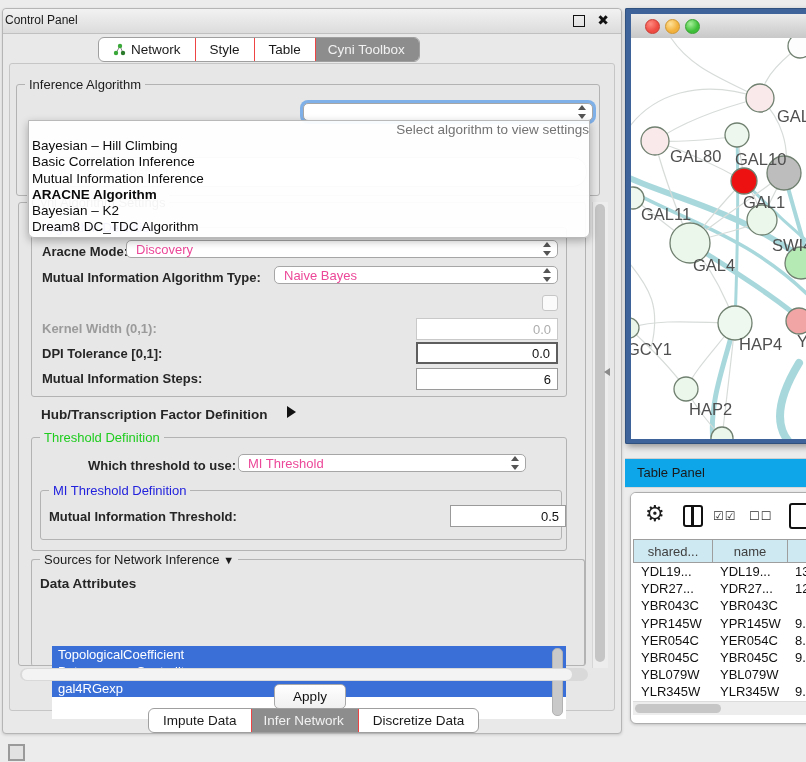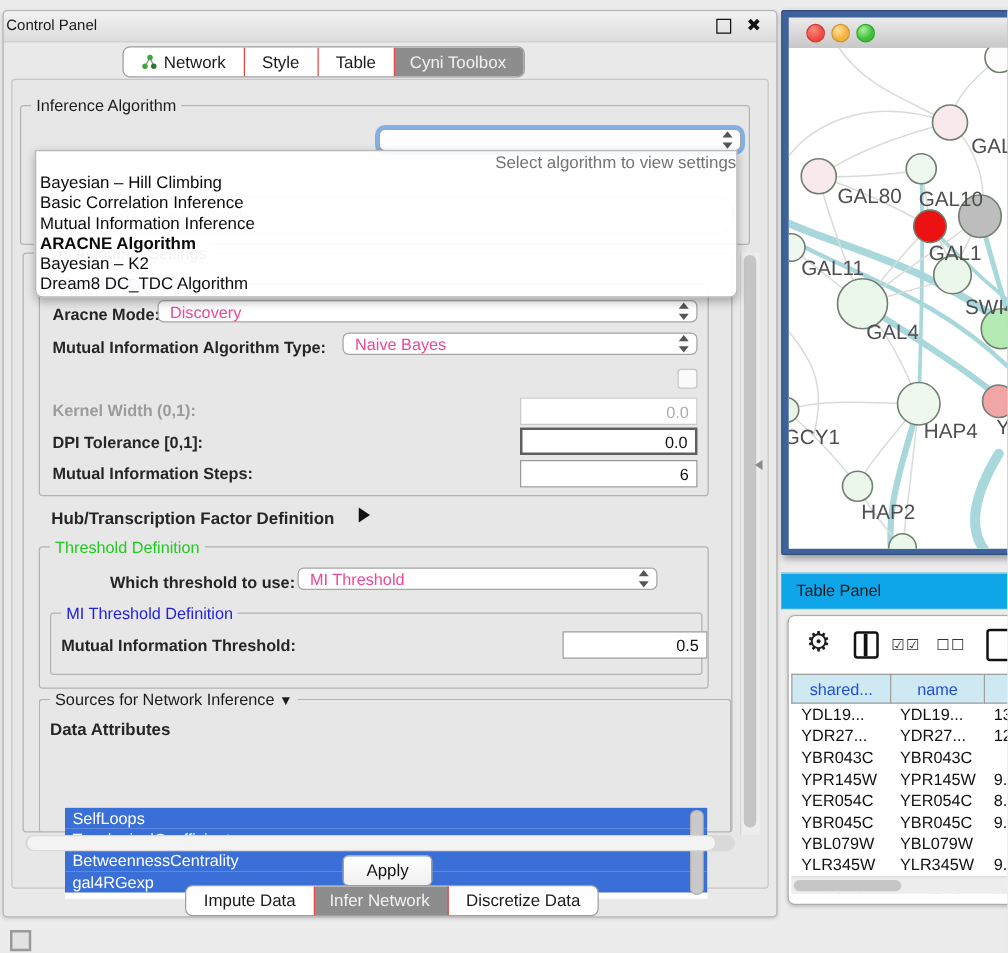--- a/index.html
+++ b/index.html
@@ -61,21 +61,21 @@
   .tp-label-bar{position:absolute;left:625px;top:458px;width:181px;height:28px;background:#0ea5e9;border-top:1px solid #cfcfcf;border-bottom:1px solid #d8d8d8;}
   .tp-label{position:absolute;left:12px;top:6px;font-size:13px;color:#1a1a1a;}
   .twin{position:absolute;left:630px;top:492px;width:182px;height:230px;background:#fff;border:1px solid #adadad;border-radius:6px 0 0 6px;box-shadow:0 1px 3px rgba(0,0,0,.18);overflow:hidden;}
   .ttoolbar{position:absolute;left:0;top:0;right:0;height:44px;background:#fff;}
   .gear{position:absolute;left:14px;top:8px;font-size:22px;color:#1c1c1c;}
   .colicon{position:absolute;left:52px;top:12px;width:16px;height:18px;border:2.5px solid #111;border-radius:3px;}
   .colicon:before{content:"";position:absolute;left:6px;top:0;width:2.5px;height:18px;background:#111;}
   .cbpair{position:absolute;top:16px;font-size:12px;letter-spacing:1px;color:#333;}
   .fileicon{position:absolute;left:158px;top:10px;width:30px;height:22px;border:2.5px solid #111;border-radius:3px;}
   .thead{position:absolute;left:2px;top:46px;right:0;height:24px;display:flex;}
-  .th{background:#cfe9f2;border:1px solid #9e9e9e;border-right:none;font-size:13px;color:#1d4ed8;display:flex;align-items:center;justify-content:center;box-sizing:border-box;flex-shrink:0;}
+  .th{background:#cfe9f2;border:1px solid #9e9e9e;border-right:none;font-size:13px;color:#404040;display:flex;align-items:center;justify-content:center;box-sizing:border-box;flex-shrink:0;}
   .tbody{position:absolute;left:2px;top:70px;right:0;bottom:0;overflow:hidden;}
   .trow{display:flex;height:17.2px;}
   .td{font-size:13px;color:#111;padding-left:8px;box-sizing:border-box;white-space:nowrap;overflow:hidden;flex-shrink:0;display:flex;align-items:center;}
   .thscroll{position:absolute;left:2px;top:208px;width:178px;height:13px;background:#ededed;border-top:1px solid #dcdcdc;}
   .thscroll .thumb{position:absolute;left:2px;top:2px;width:86px;height:9px;background:#c6c6c6;border-radius:5px;}
   .mini-square{position:absolute;left:8px;top:744px;width:13px;height:13px;border:2px solid #9a9a9a;background:#e2e2e2;}
   svg text{font-family:"Liberation Sans","DejaVu Sans",sans-serif;}
 </style>
 </head>
 <body>
@@ -193,21 +193,20 @@
         </div>
 
         <div class="group" style="left:12px;top:356px;width:552px;height:106px;border-bottom:none;">
           <span class="gtitle"><span>Sources for Network Inference</span> <span style="font-size:11px;">▼</span></span>
           <span class="lbl" style="left:8px;top:16px;font-size:13.5px;">Data Attributes</span>
         </div>
       </div>
 
       <div class="attr-list">
         <div id="attr-items">
-            <div class="attr-item">SelfLoops</div>
             <div class="attr-item">TopologicalCoefficient</div>
             <div class="attr-item">BetweennessCentrality</div>
             <div class="attr-item">gal4RGexp</div>
           </div>
         <div class="attr-scroll"></div>
       </div>
 
       <div class="vscroll" style="top:138px;height:466px;">
           <div class="vthumb" style="height:458px;"></div>
         </div>

